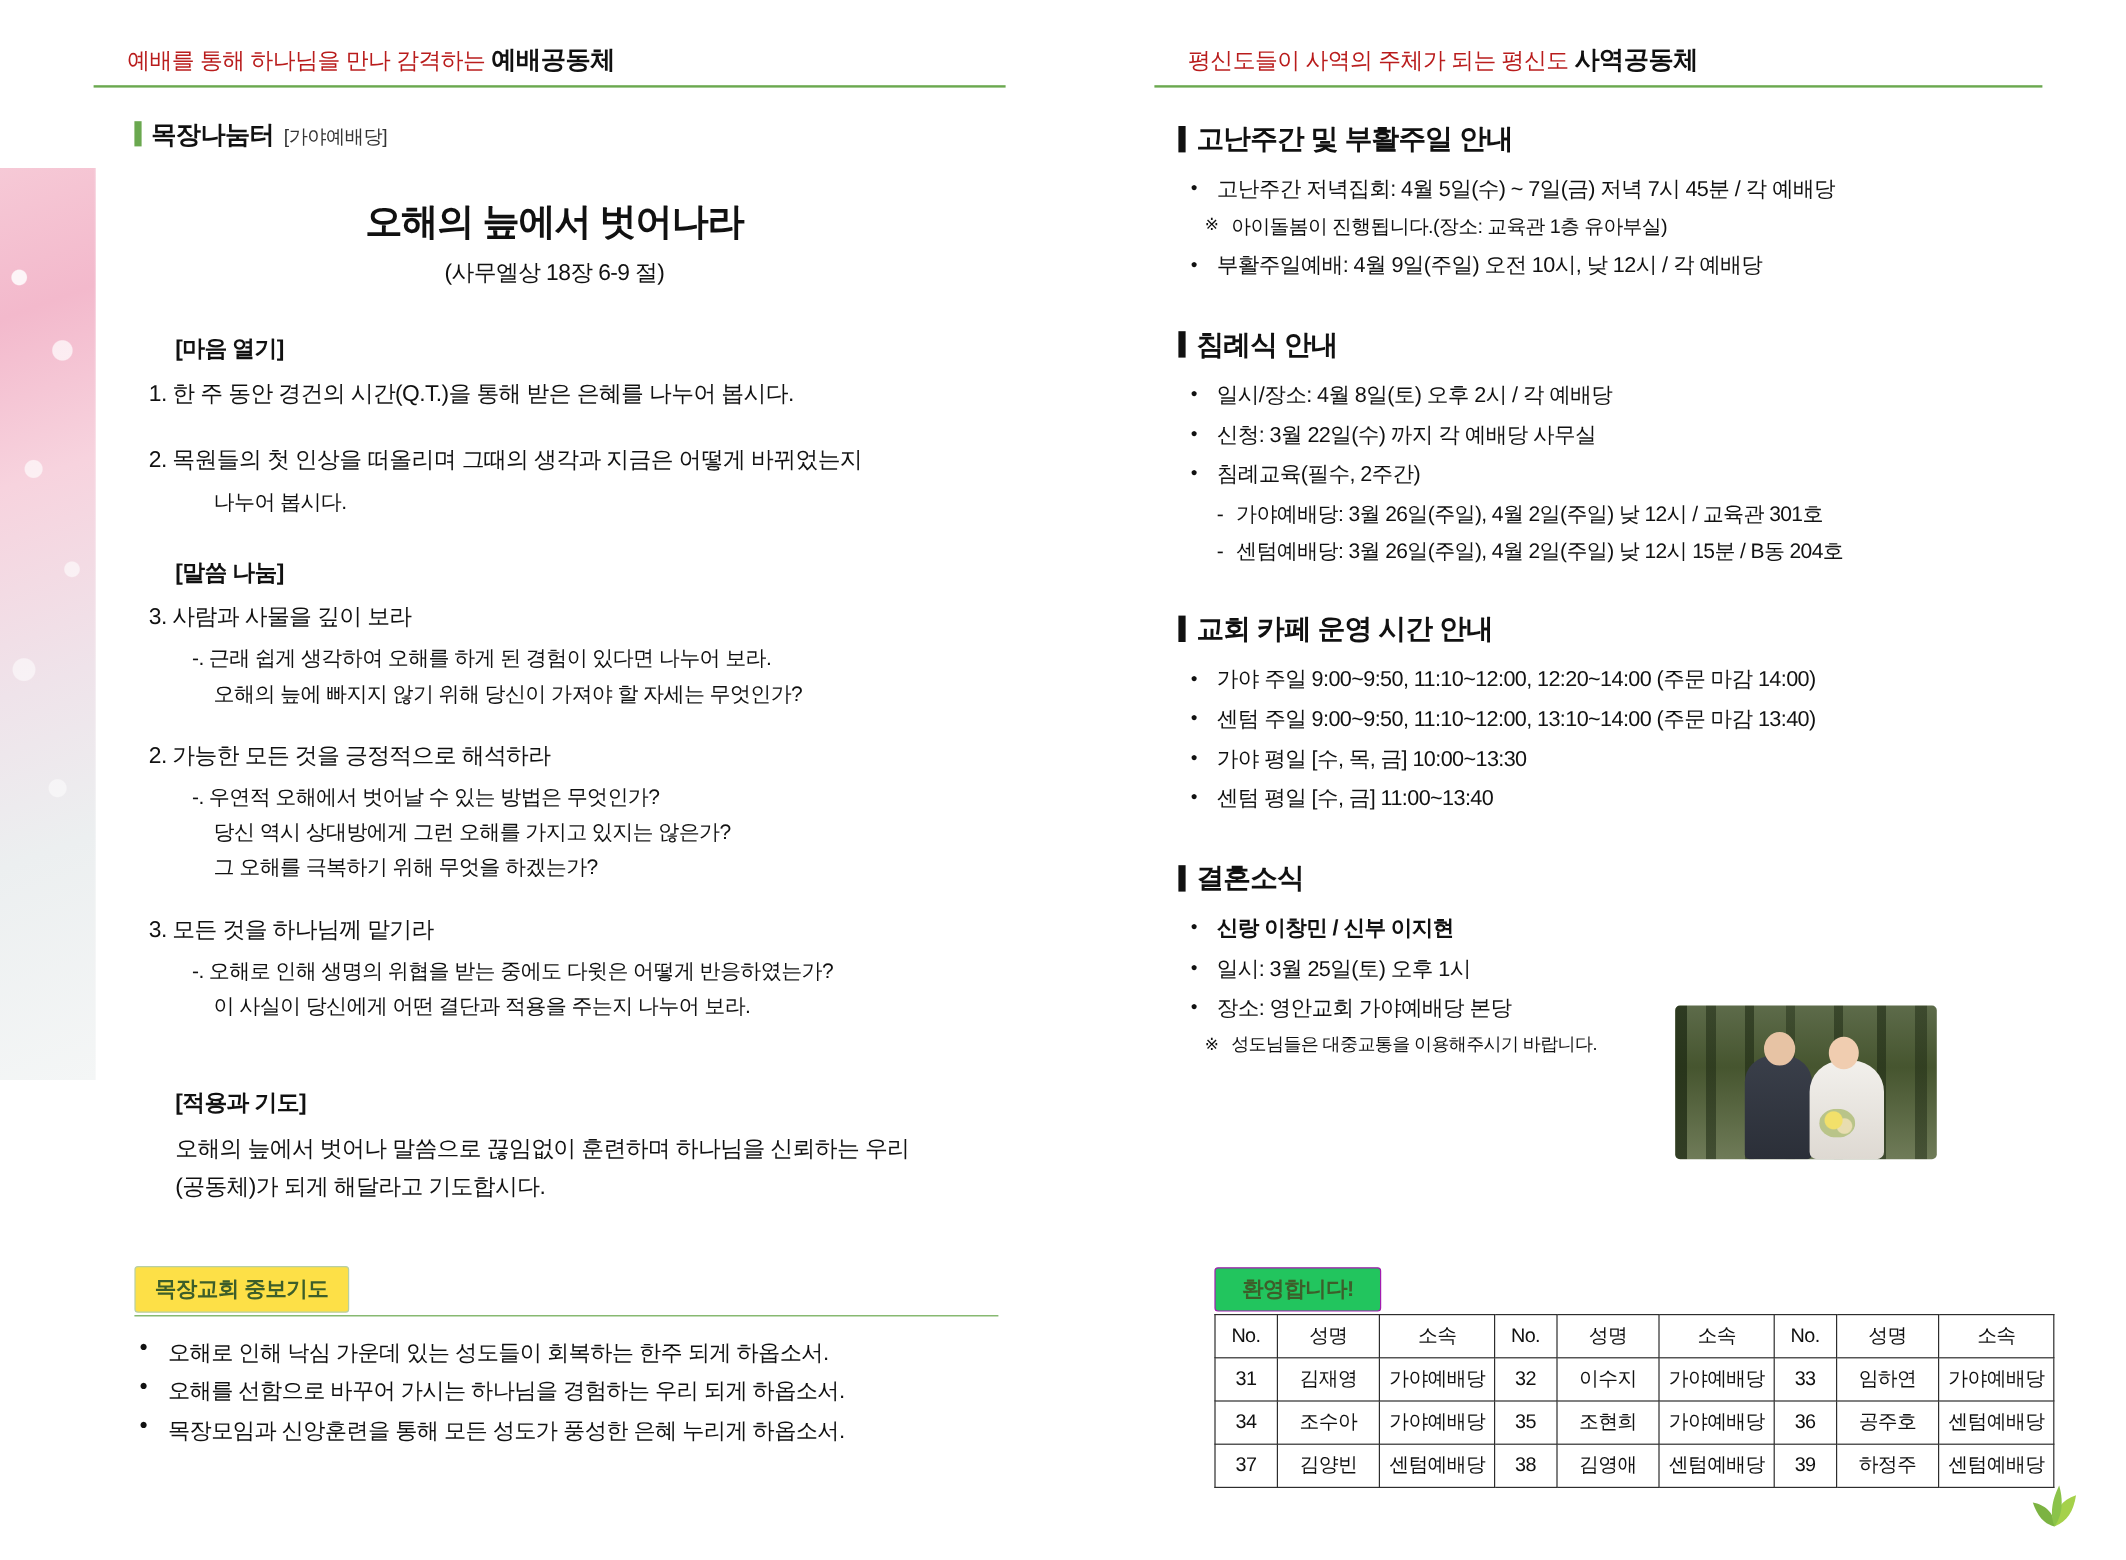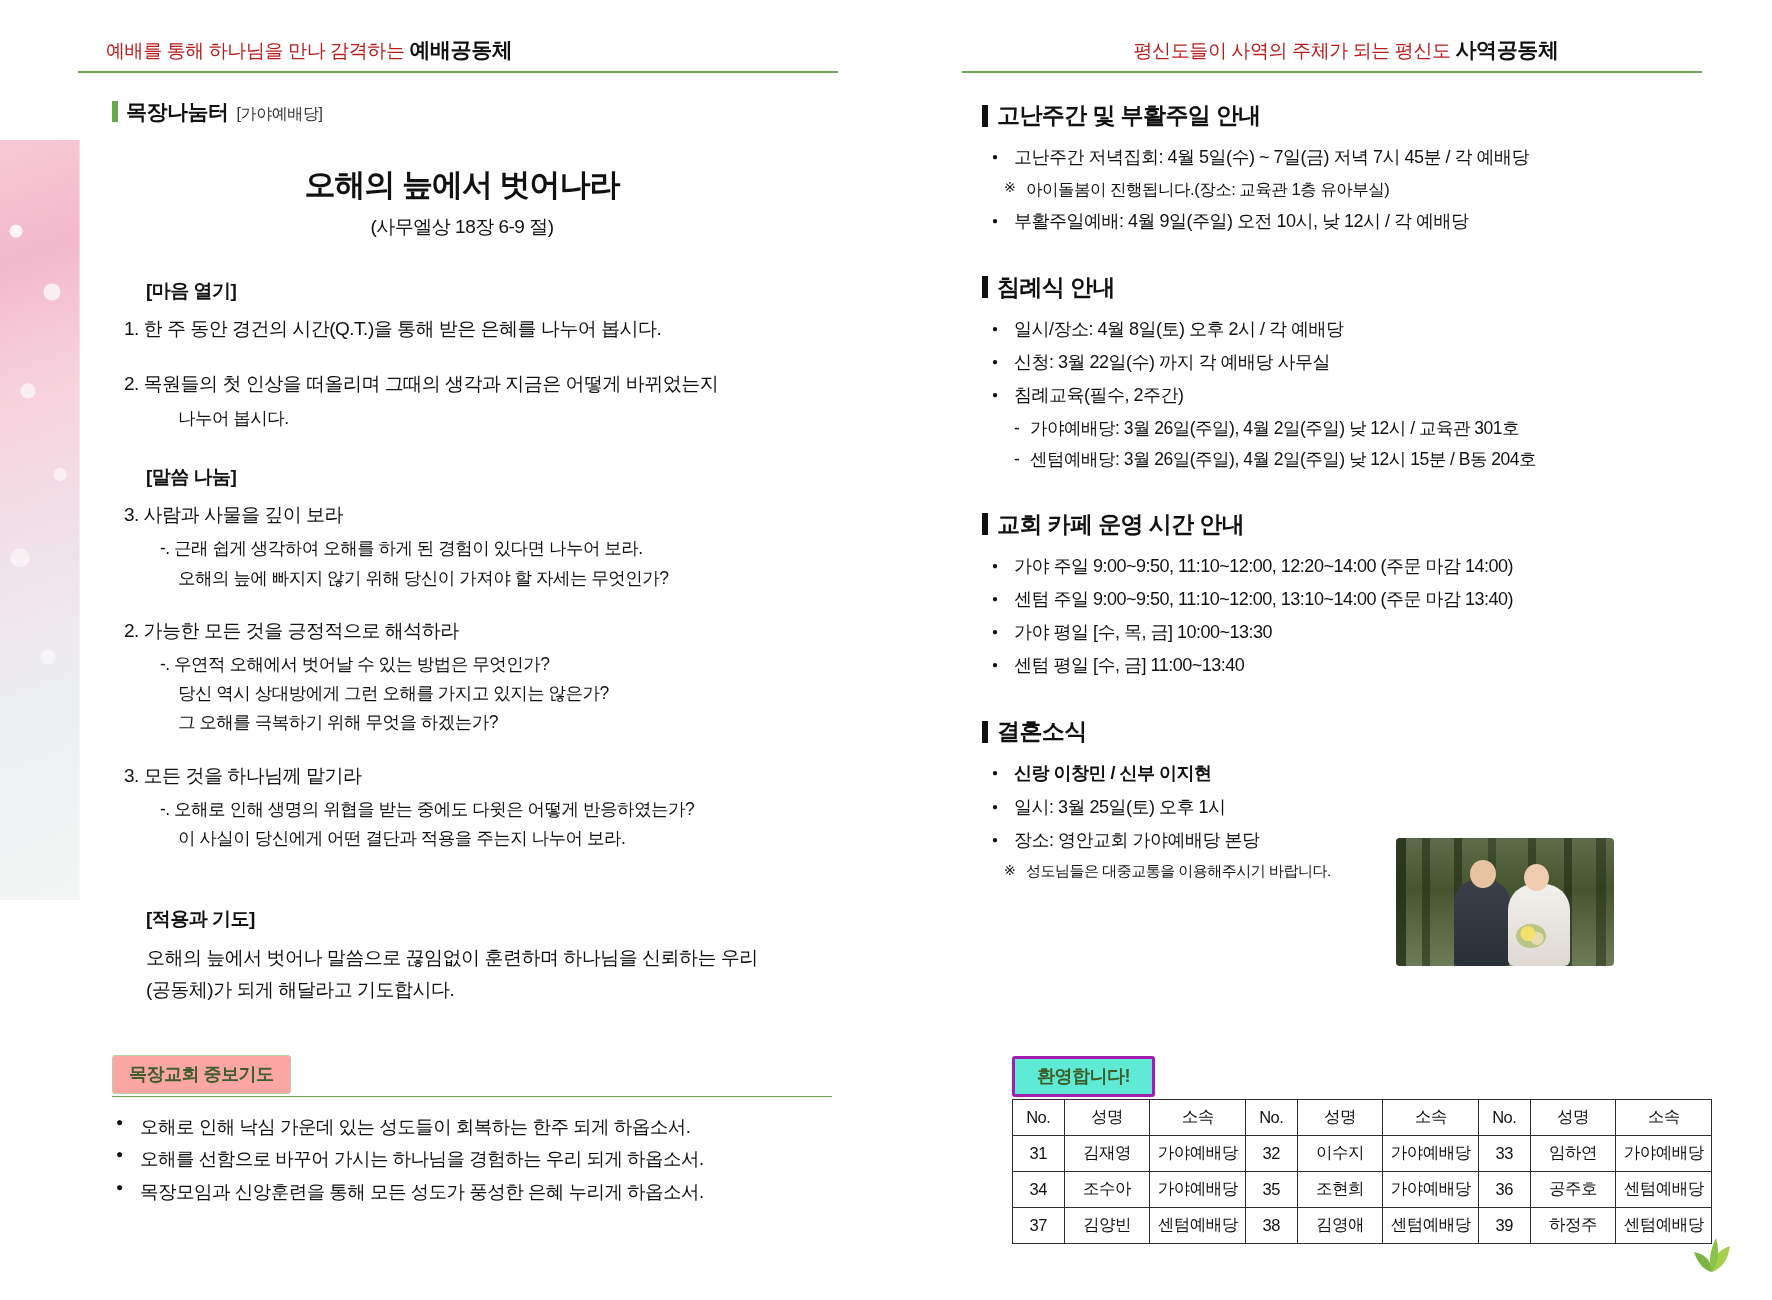--- a/index.html
+++ b/index.html
@@ -62,21 +62,21 @@
     margin-left: 28px;
   }
   .sec-head .bold {
     font-size: 21px;
     font-weight: bold;
     color: #111;
     letter-spacing: -0.4px;
   }
 
   #head-left { left: 78px; top: 36px; width: 760px; }
-  #head-right { left: 962px; top: 36px; width: 740px; text-align: center; }
+  #head-right { left: 962px; top: 36px; width: 740px; }
 
   
   .col-left {
     position: absolute;
     left: 112px;
     top: 98px;
     width: 700px;
   }
   .topic-line {
     display: flex;
@@ -155,21 +155,21 @@
 
   
   .prayer-wrap {
     position: absolute;
     left: 112px;
     top: 1055px;
     width: 720px;
   }
   .tag-green {
     display: inline-block;
-    background: #fca5a5;
+    background: #fde047;
     border: 1px solid #b8cfa3;
     border-radius: 3px;
     padding: 6px 16px 7px 16px;
     font-size: 18px;
     font-weight: bold;
     color: #3d5e2a;
     letter-spacing: -0.5px;
   }
   .prayer-rule {
     border-bottom: 1.6px solid #6aa84f;
@@ -338,22 +338,22 @@
 
   
   .welcome-wrap {
     position: absolute;
     left: 1012px;
     top: 1056px;
     width: 700px;
   }
   .welcome-tag {
     display: inline-block;
-    background: #5eead4;
-    border: 3px solid #a21caf;
+    background: #22c55e;
+    border: 1px solid #a21caf;
     border-radius: 3px;
     padding: 5px 22px 6px 22px;
     font-size: 18px;
     font-weight: bold;
     color: #3d5e2a;
     letter-spacing: -0.5px;
     margin-bottom: 2px;
   }
   table.welcome {
     border-collapse: collapse;

